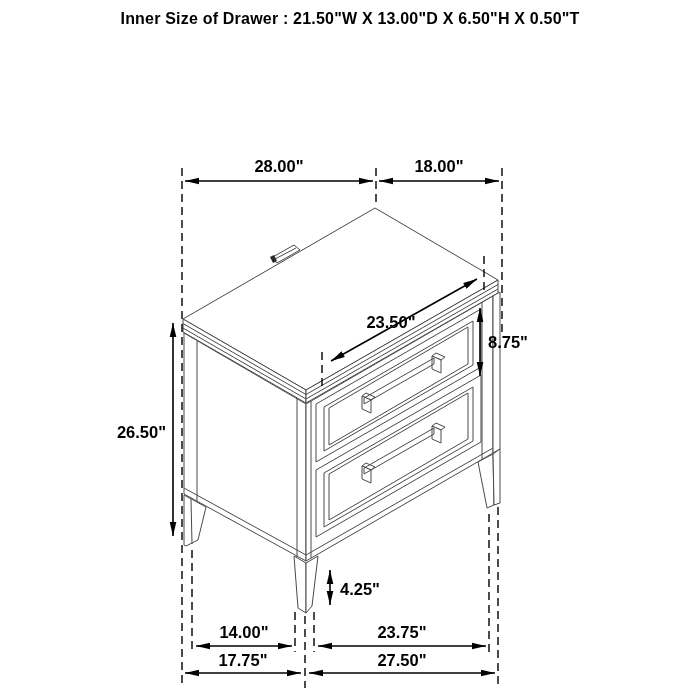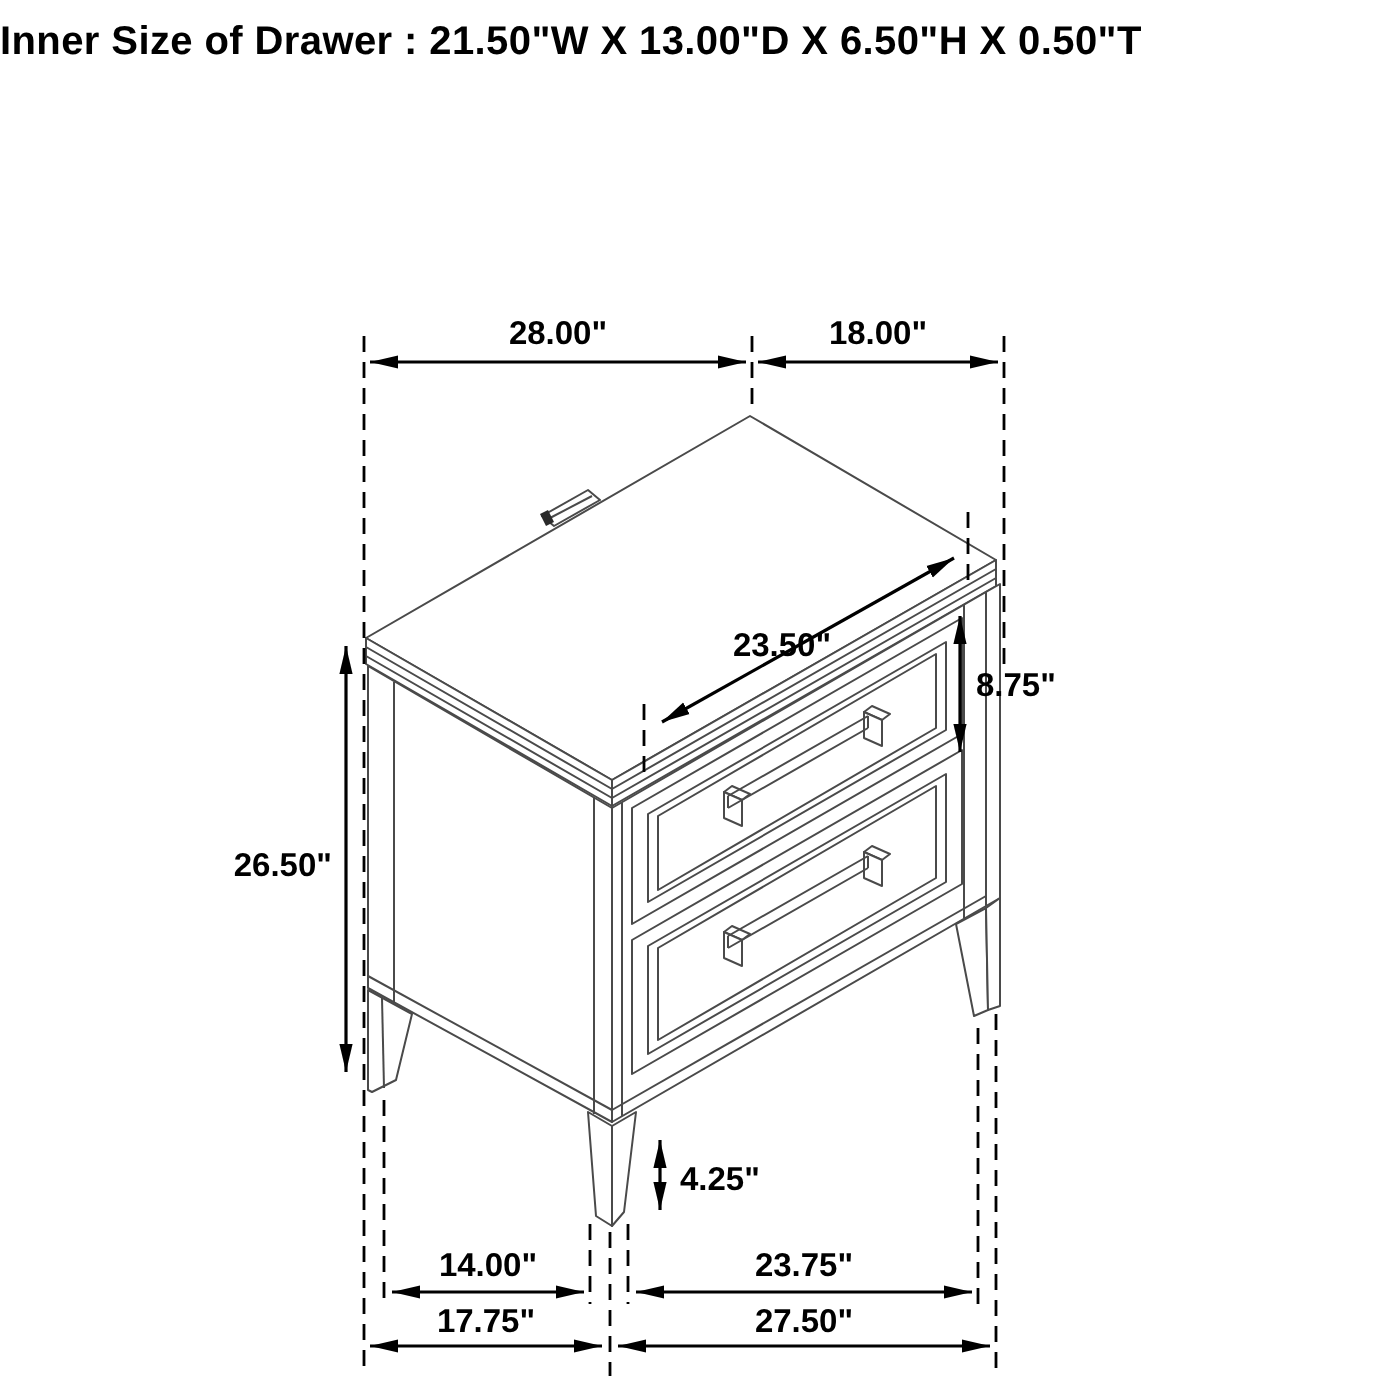--- a/index.html
+++ b/index.html
@@ -9,21 +9,22 @@
     height: 700px;
     background: #ffffff;
     font-family: "Liberation Sans", sans-serif;
     overflow: hidden;
   }
   .title {
     position: absolute;
     top: 10px;
     left: 0;
     width: 700px;
-    font-size: 20px;
+    text-align: center;
+    font-size: 16px;
     font-weight: bold;
     color: #000;
     letter-spacing: 0.2px;
   }
   svg { position: absolute; top: 0; left: 0; }
   .furn { fill: #ffffff; stroke: #4a4a4a; stroke-width: 1; stroke-linejoin: round; }
   .fline { fill: none; stroke: #4a4a4a; stroke-width: 1; }
   .ext { fill: none; stroke: #000; stroke-width: 1.4; stroke-dasharray: 8 5; }
   .dim { fill: none; stroke: #000; stroke-width: 1.6; }
   .dimtxt {

